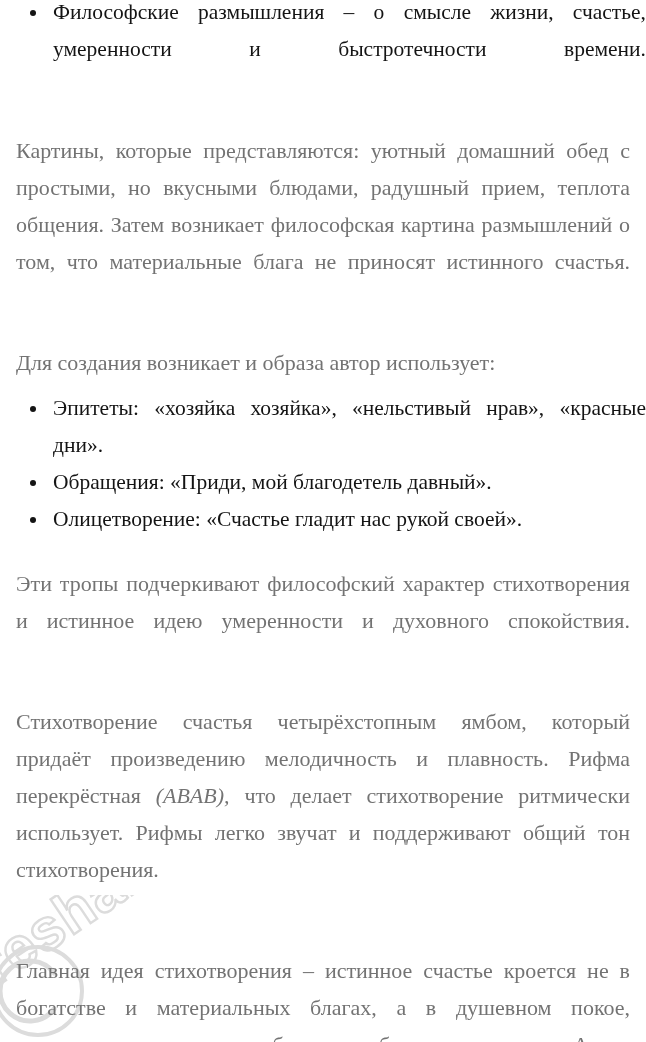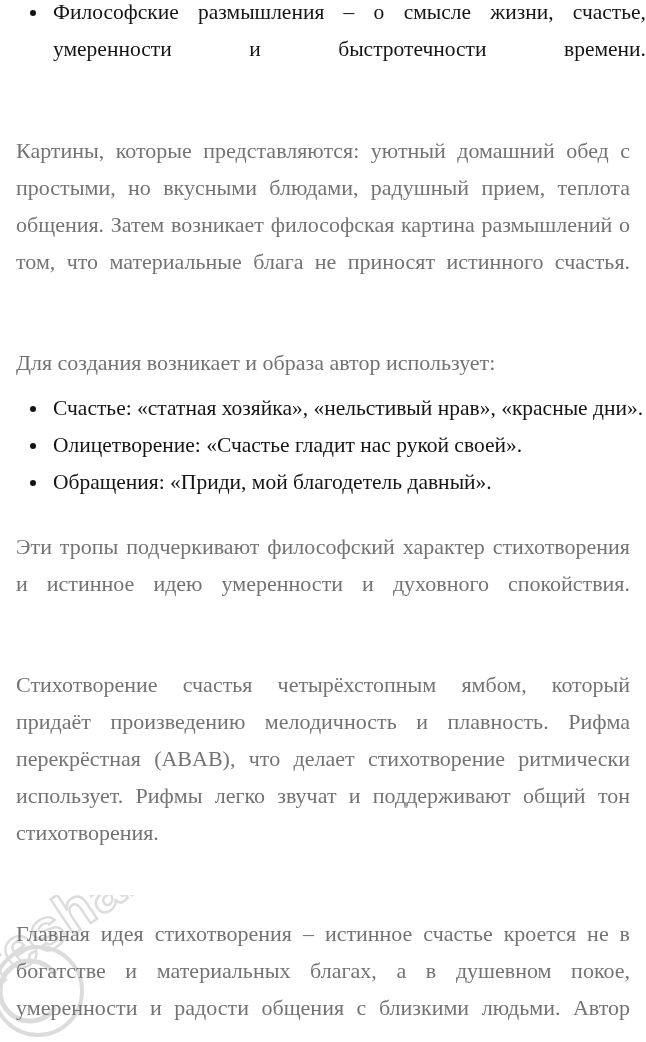--- a/index.html
+++ b/index.html
@@ -98,21 +98,21 @@
     border-radius: 50%;
     background: #141414;
   }
   
   ul.bullets > li .li-text {
     display: block;
     text-align: justify;
     text-justify: inter-word;
   }
 
-  .italic { }
+  .italic { font-style: italic; }
 
   
   .para::after,
   .li-text::after {
     content: "";
     display: inline-block;
     width: 100%;
   }
   .para.no-stretch::after,
   .li-text.no-stretch::after { content: none; }
@@ -149,29 +149,29 @@
 
     <div class="gap-para"></div>
 
     <p class="para block no-stretch">Для создания возникает и образа автор использует:</p>
 
     <div class="gap-list"></div>
 
     <ul class="bullets block">
       <li class="li-spacer-host">
         <span class="bullet-dot"></span>
-        <span class="li-text no-stretch">Счастье: «статная хозяйка», «нельстивый нрав», «красные дни».</span>
+        <span class="li-text no-stretch">Эпитеты: «хозяйка хозяйка», «нельстивый нрав», «красные дни».</span>
+      </li>
+      <li>
+        <span class="bullet-dot"></span>
+        <span class="li-text no-stretch">Обращения: «Приди, мой благодетель давный».</span>
       </li>
       <li>
         <span class="bullet-dot"></span>
         <span class="li-text no-stretch">Олицетворение: «Счастье гладит нас рукой своей».</span>
-      </li>
-      <li>
-        <span class="bullet-dot"></span>
-        <span class="li-text no-stretch">Обращения: «Приди, мой благодетель давный».</span>
       </li>
     </ul>
 
     <div class="gap-para"></div>
 
     <p class="para block">Эти тропы подчеркивают философский характер стихотворения и истинное идею умеренности и духовного спокойствия.</p>
 
     <div class="gap-para"></div>
 
     <p class="para block"><span>Стихотворение счастья четырёхстопным ямбом, который придаёт произведению мелодичность и плавность. Рифма перекрёстная </span><span class="italic">(ABAB),</span><span> что делает стихотворение ритмически использует. Рифмы легко звучат и поддерживают общий тон стихотворения.</span></p>

